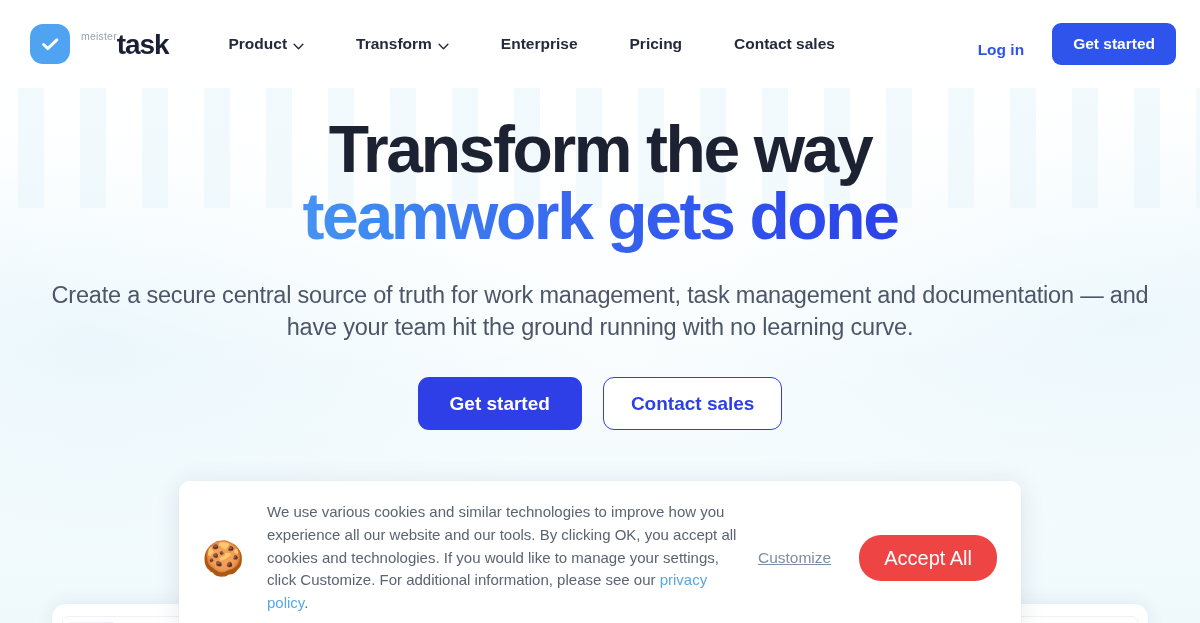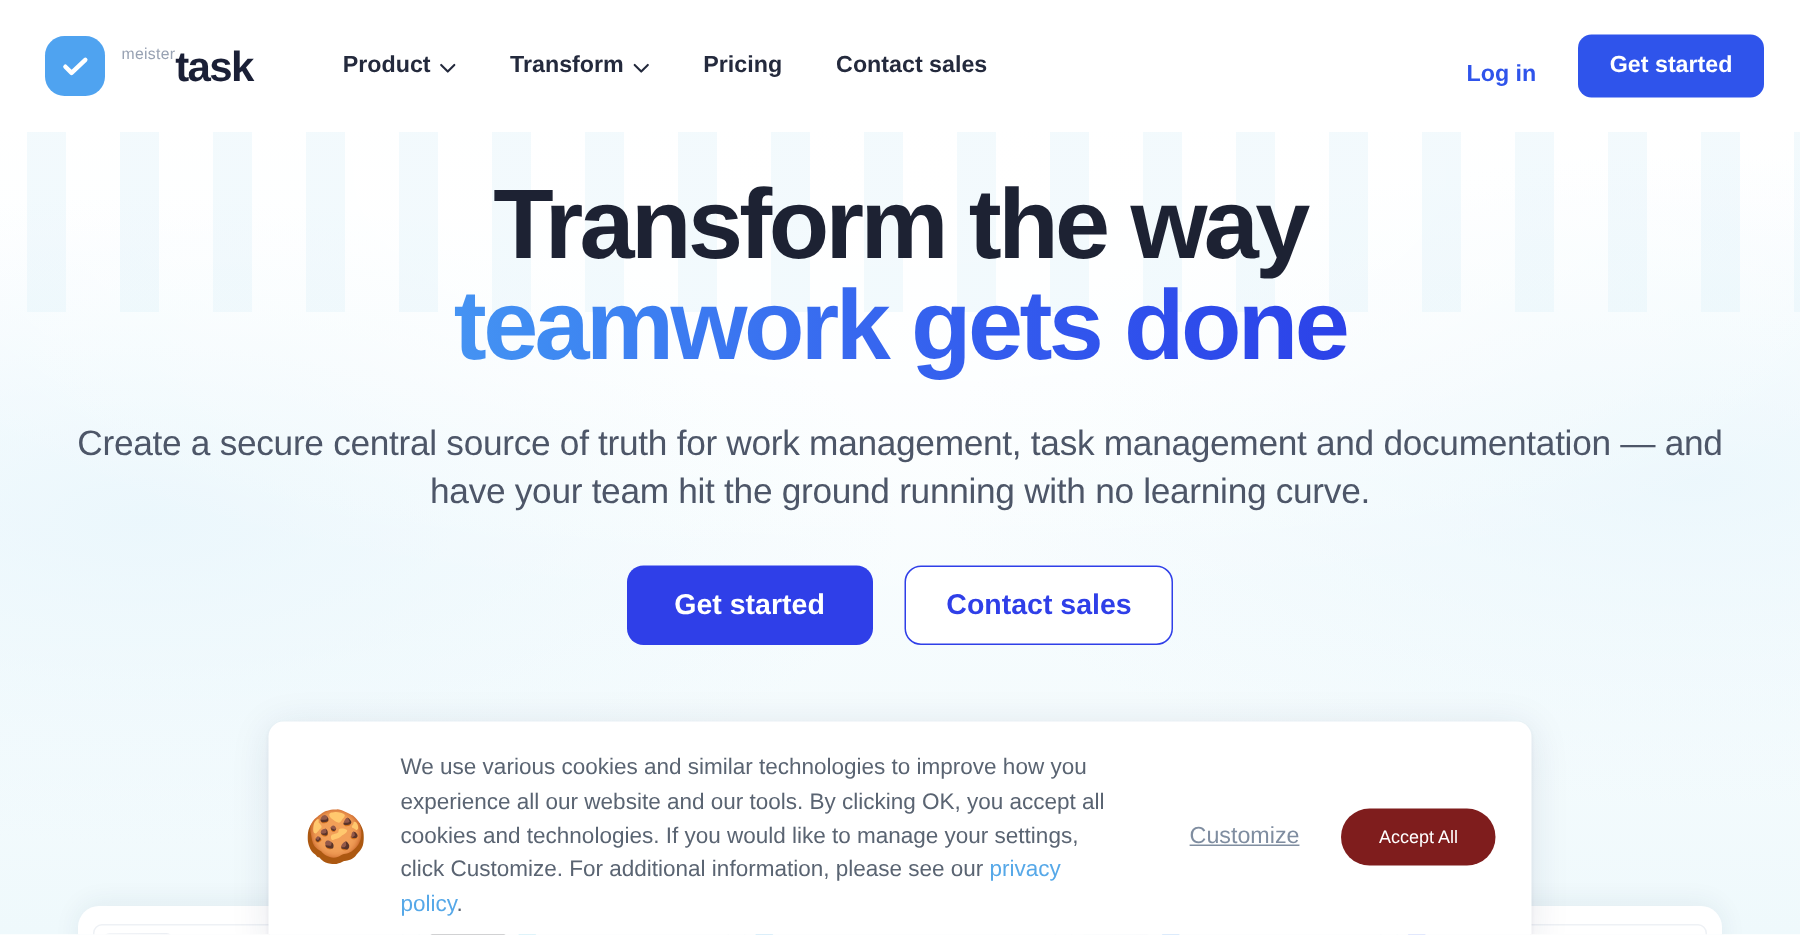--- a/index.html
+++ b/index.html
@@ -83,21 +83,21 @@
     margin-bottom: -1px;
     font-weight: 400;
   }
   .logo-task {
     font-size: 28px;
     font-weight: 700;
     color: #1a1f36;
     letter-spacing: -1.1px;
   }
 
-  .nav-links { display: flex; align-items: center; gap: 0; }
+  .nav-links { display: flex; align-items: center; gap: 16px; }
   .nav-link {
     display: inline-flex;
     align-items: center;
     gap: 6px;
     font-size: 15.5px;
     font-weight: 600;
     color: #242a3d;
     padding: 10px 18px;
     cursor: pointer;
     white-space: nowrap;
@@ -290,23 +290,23 @@
     margin-left: auto;
   }
   .cookie-customize {
     font-size: 15.5px;
     color: #7f8da0;
     text-decoration: underline;
     cursor: pointer;
     white-space: nowrap;
   }
   .btn-accept {
-    background: #7f1d1d;
+    background: #ef4444;
     color: #ffffff;
-    font-size: 12px;
+    font-size: 20px;
     font-weight: 400;
     border: none;
     border-radius: 22px;
     padding: 13px 25px;
     cursor: pointer;
     font-family: inherit;
     line-height: 1;
     white-space: nowrap;
   }
 </style>
@@ -342,20 +342,23 @@
       </a>
       <a class="nav-link">
         <span>Transform</span>
         <span class="chev">
           <svg width="11" height="7" viewBox="0 0 12 8">
               <path d="M1 1.5L6 6.5L11 1.5" fill="none" stroke="#242a3d" stroke-width="1.6" stroke-linecap="round" stroke-linejoin="round"></path>
             </svg>
         </span>
       </a>
       <a class="nav-link">
+        <span>Enterprise</span>
+      </a>
+      <a class="nav-link">
         <span>Pricing</span>
       </a>
       <a class="nav-link">
         <span>Contact sales</span>
       </a>
     </nav>
 
     <div class="nav-right">
       <a class="login-link">Log in</a>
       <button class="btn-nav-cta">Get started</button>

